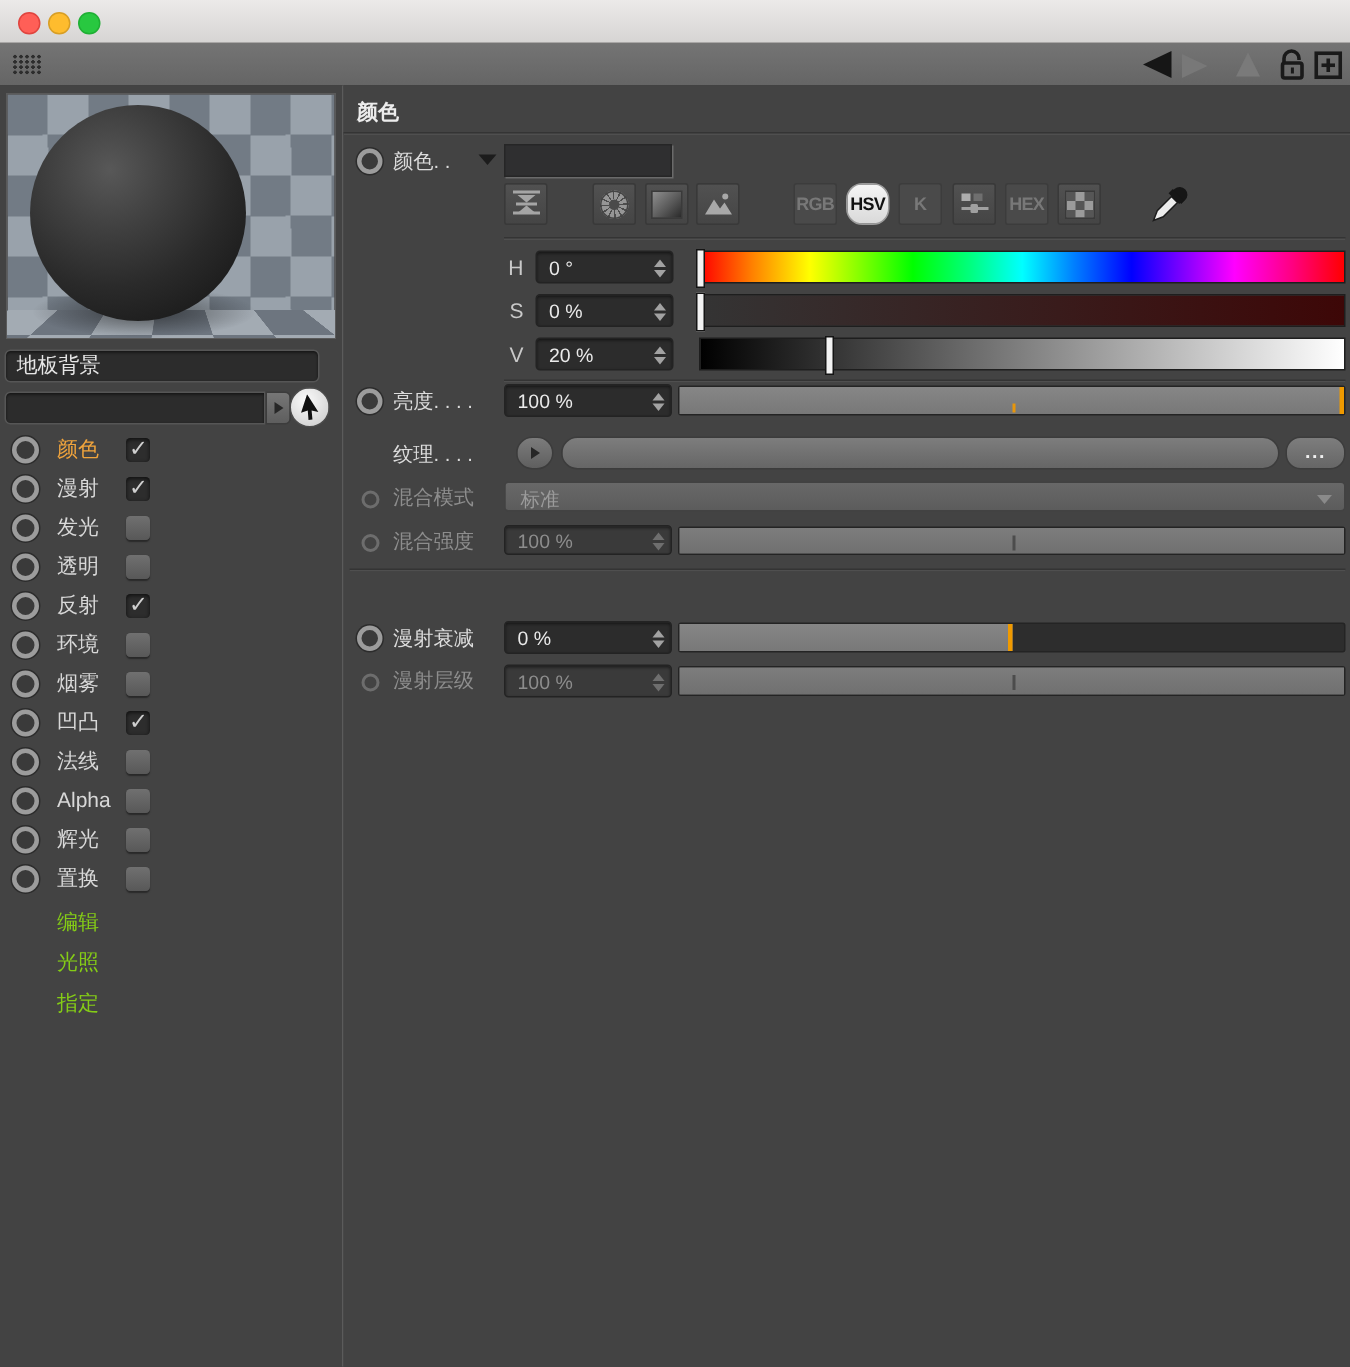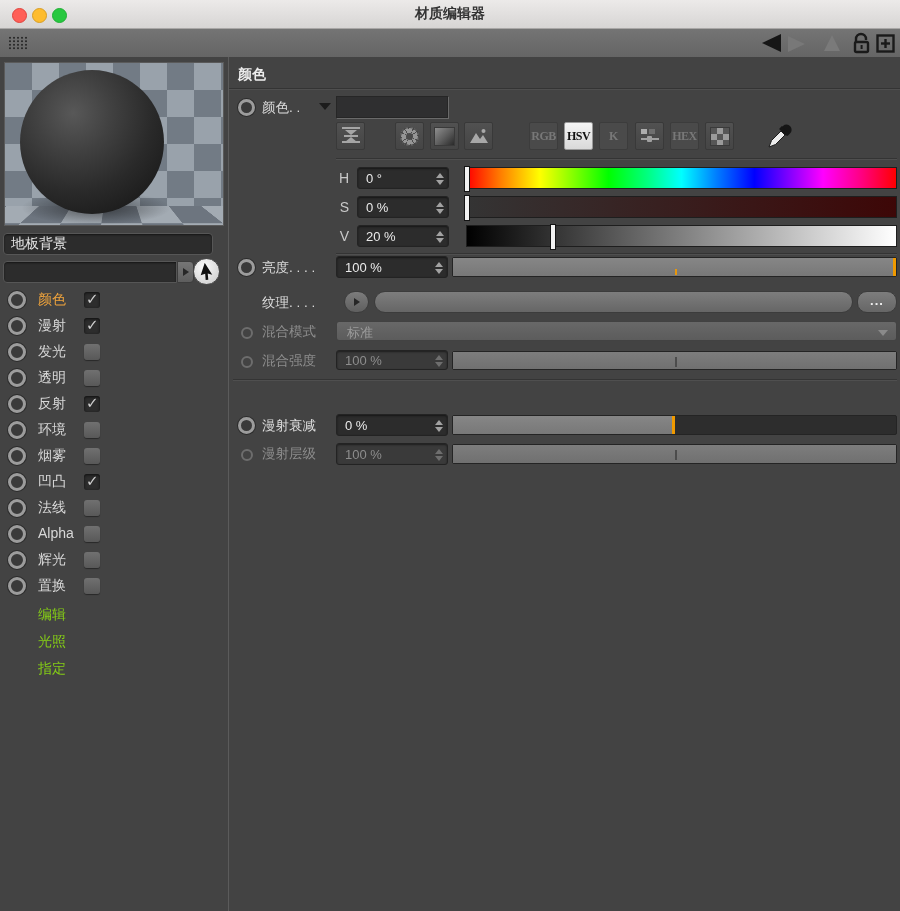--- a/index.html
+++ b/index.html
@@ -81,22 +81,22 @@
 
   .swatch{position:absolute;left:107px;top:0;width:112px;height:22px;background:#2f2f30;
     border:1px solid #262626;box-sizing:border-box;box-shadow:1px 1px 0 #6a6a6a;}
   .tri-down{position:absolute;width:0;height:0;border-left:6px solid transparent;
     border-right:6px solid transparent;border-top:7px solid #1c1c1c;}
 
   .icon-btn{position:absolute;top:0;width:29px;height:28px;background:linear-gradient(#515151,#454545);
     border:1px solid #393939;border-radius:2px;box-sizing:border-box;display:flex;align-items:center;justify-content:center;}
   .mode-btn{position:absolute;top:0;width:29px;height:28px;background:#4a4a4a;border:1px solid #3c3c3c;
     border-radius:2px;box-sizing:border-box;text-align:center;line-height:26px;font-size:12px;font-weight:700;
-    color:#787878;font-family:Liberation Serif, serif;letter-spacing:-0.5px;}
-  .mode-btn.active{background:linear-gradient(#f5f5f5,#d9d9d9);color:#111;border-color:#9a9a9a;}
+    color:#787878;font-family:Liberation Sans, sans-serif;letter-spacing:-0.5px;}
+  .mode-btn.active{background:linear-gradient(#f5f5f5,#d9d9d9);color:#111;border-color:#9a9a9a;border-radius:11px;}
   .glyph-compact{position:relative;width:18px;height:18px;}
   .glyph-compact::before{content:"";position:absolute;left:0;right:0;top:0;height:2px;background:#a5a5a5;box-shadow:0 14px 0 #a5a5a5;}
   .glyph-compact::after{content:"";position:absolute;left:3px;top:3px;width:0;height:0;
     border-left:6px solid transparent;border-right:6px solid transparent;border-top:5px solid #a5a5a5;
     box-shadow:0 0 0 transparent;}
   .glyph-compact .up{position:absolute;left:3px;bottom:3px;width:0;height:0;
     border-left:6px solid transparent;border-right:6px solid transparent;border-bottom:5px solid #a5a5a5;}
   .glyph-compact .mid{position:absolute;left:2px;top:8px;width:14px;height:2px;background:#a5a5a5;}
   .glyph-wheel{position:relative;width:19px;height:19px;border-radius:50%;
     background:repeating-conic-gradient(#969696 0deg 22deg,#4d4d4d 22deg 30deg);box-shadow:inset 0 0 0 1px #444;}
@@ -162,21 +162,20 @@
 </style>
 </head>
 <body>
 
 <div id="stage">
 
   <div class="titlebar">
     <div class="tl red"></div>
     <div class="tl yellow"></div>
     <div class="tl green"></div>
-    <div class="title">材质编辑器</div>
   </div>
 
   <div class="toolbar">
     <div class="grip"></div>
     <div class="arrow-back"></div>
     <div class="arrow-fwd-ghost"></div>
     <div class="arrow-up-ghost"></div>
     <svg class="icon-svg" style="left:852px;top:3px" width="20" height="23" viewBox="0 0 20 23">
       <path d="M4 10 V7 a5 5 0 0 1 10 0 v1" fill="none" stroke="#1a1a1a" stroke-width="2.4"></path>
       <rect x="3" y="10" width="13" height="10" rx="1.5" fill="none" stroke="#1a1a1a" stroke-width="2.4"></rect>

